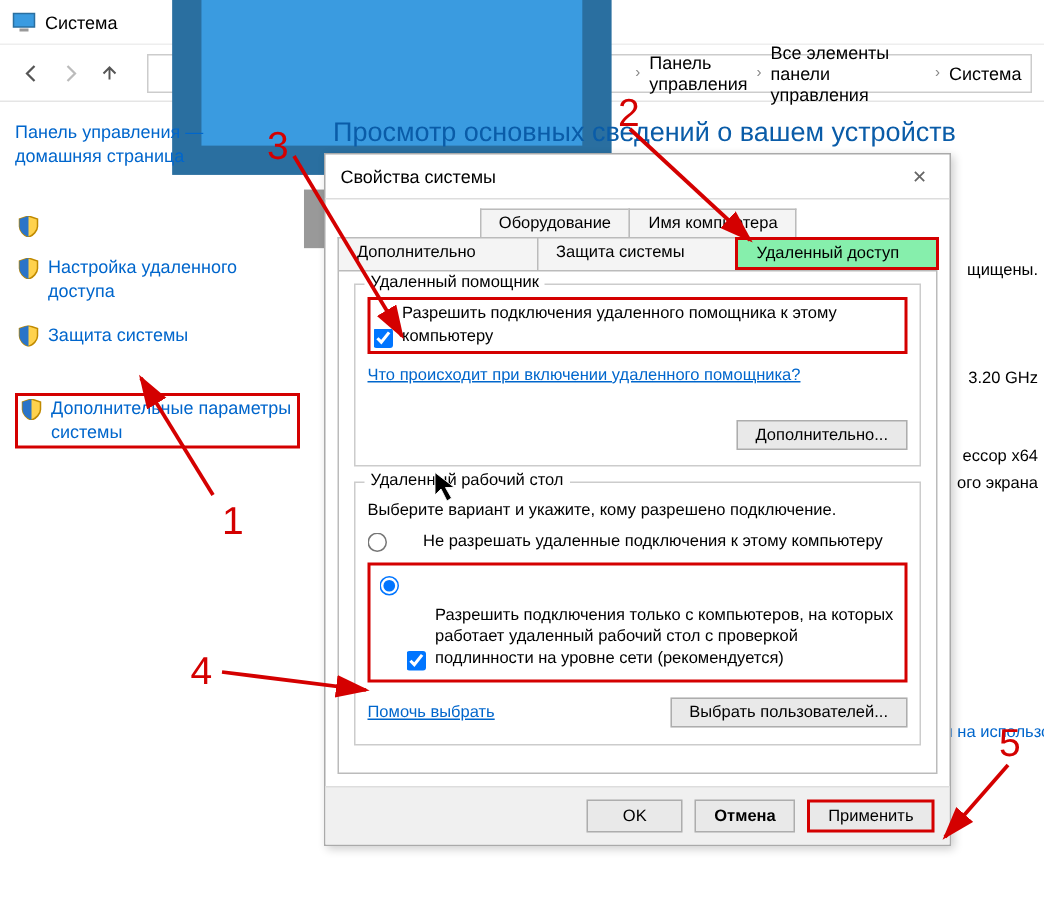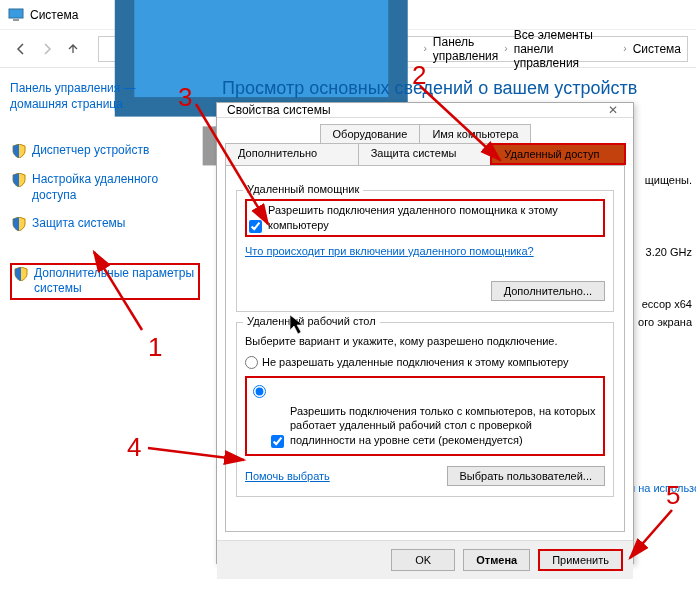--- a/index.html
+++ b/index.html
@@ -102,28 +102,28 @@
   .tabrow { display:flex; width:100%; }
   .tab {
     border:1px solid #bbb;
     border-bottom:none;
     padding:3px 12px;
     background:#f4f4f4;
     margin-right:-1px;
     white-space:nowrap;
   }
   .tab.active {
-    background:#c2410c;
+    background:#86efac;
     border:2px solid #d40000;
   }
   .tabpanel {
     border:1px solid #bbb;
     margin:0 8px 8px 8px;
     flex:1;
-    padding:24px 10px;
+    padding:8px 10px;
     font-size:11px;
     display:flex;
     flex-direction:column;
   }
   .group {
     border:1px solid #ccc;
     padding:8px 8px 10px 8px;
     margin-bottom:10px;
     position:relative;
   }
@@ -139,21 +139,21 @@
   .linkblue { color:#0066cc; text-decoration:underline; cursor:pointer; margin-top:8px; display:inline-block;}
   .btn {
     background:#e9e9e9;
     border:1px solid #adadad;
     padding:3px 12px;
     font-size:11px;
     cursor:pointer;
   }
   .right { text-align:right; }
   .radiorow {
-    display:flex; align-items:flex-start; gap:4px; margin:6px 0;
+    display:flex; align-items:flex-start; gap:24px; margin:6px 0;
     line-height:1.35;
   }
   .bigbox {
     border:2px solid #d40000;
     padding:6px 6px;
   }
   .nested {
     margin-left:18px; margin-top:6px;
   }
   .dlgbtns {
@@ -223,21 +223,20 @@
   <div class="sidebar">
     <div class="sidehome">
       <span>Панель управления —</span><br>
       <span>домашняя страница</span>
     </div>
     <div class="sideitem">
       <svg class="shield" viewBox="0 0 14 14">
           <path d="M7 0 L13 2 V7 C13 10 10 13 7 14 C4 13 1 10 1 7 V2 Z" fill="#ffd24d" stroke="#c08a00"></path>
           <path d="M7 0 L7 14 C4 13 1 10 1 7 V2 Z" fill="#2a74c8"></path>
         </svg>
-      <span>Диспетчер устройств</span>
     </div>
     <div class="sideitem">
       <svg class="shield" viewBox="0 0 14 14">
           <path d="M7 0 L13 2 V7 C13 10 10 13 7 14 C4 13 1 10 1 7 V2 Z" fill="#ffd24d" stroke="#c08a00"></path>
           <path d="M7 0 L7 14 C4 13 1 10 1 7 V2 Z" fill="#2a74c8"></path>
         </svg>
       <span>Настройка удаленного доступа</span>
     </div>
     <div class="sideitem">
       <svg class="shield" viewBox="0 0 14 14">

